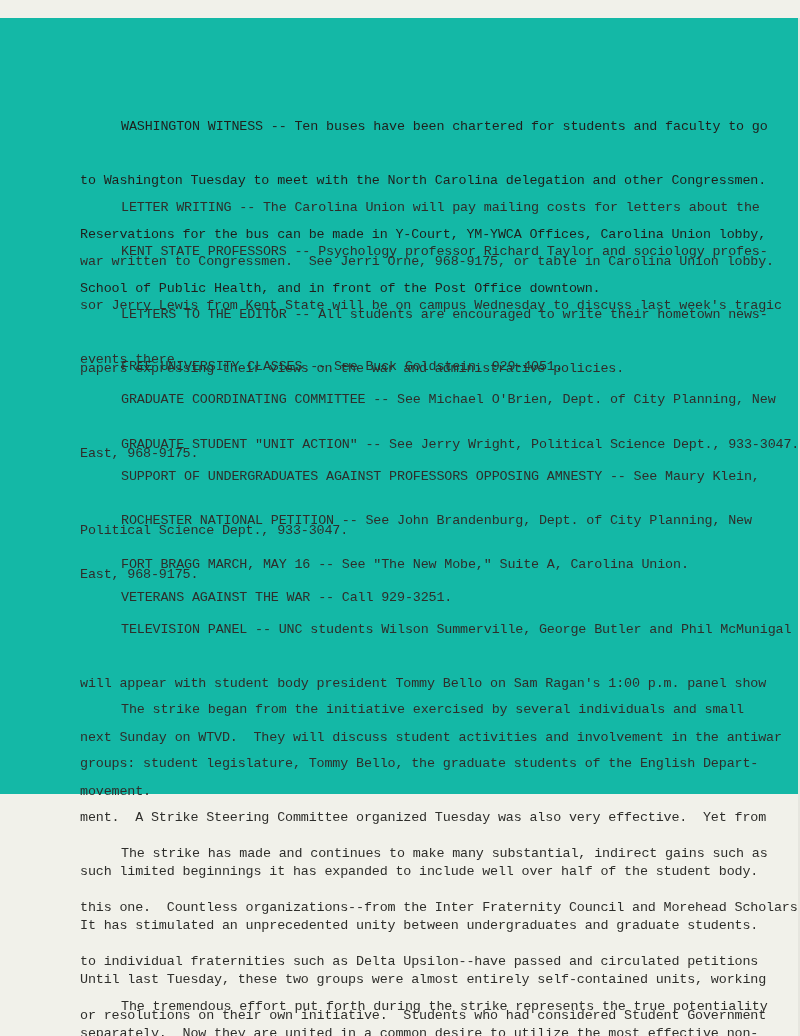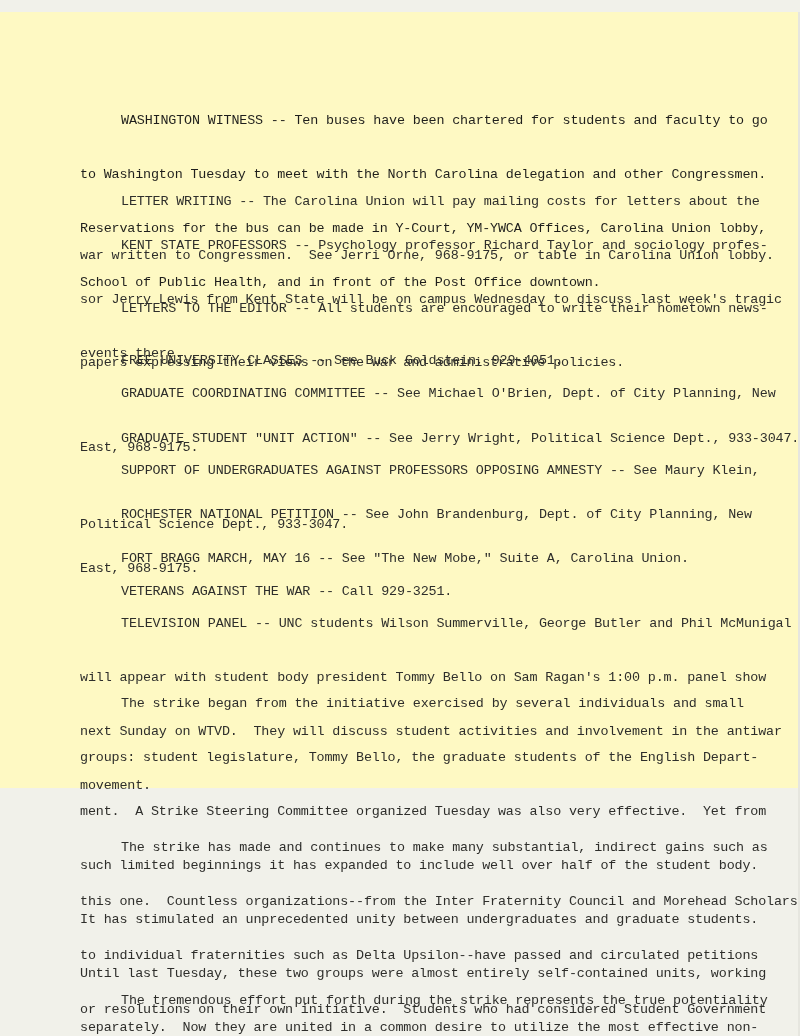--- a/index.html
+++ b/index.html
@@ -2,21 +2,21 @@
 <html><head>
 <meta charset="utf-8">
 <style>
   html, body { margin: 0; padding: 0; }
   body {
     width: 800px; height: 1036px; overflow: hidden; position: relative;
     background: #f1f1ea;
     font-family: "Liberation Mono", "DejaVu Sans Mono", monospace;
     color: #2e2e2b;
   }
-  .page { position: absolute; left: 0; top: 12px; width: 800px; height: 776px; background: #fef9c3; }
+  .page { position: absolute; left: 0; top: 18px; width: 800px; height: 776px; background: #14b8a6; }
   .para {
     position: absolute; left: 80px; width: 740px;
     font-size: 13.4px; line-height: 18px; letter-spacing: -0.15px;
     white-space: pre; margin: 0;
   }
   .para .line { display: block; height: 18px; }
   .para .line.indent { padding-left: 41px; }
   .dark { color: #1f1f1c; }
   .shadow-strip { position: absolute; left: 330px; top: 1030px; width: 470px; height: 6px; background: linear-gradient(#e3e3dc, #c9c9c2); }
   .edge-right { position: absolute; right: 0; top: 0; width: 2px; height: 1036px; background: #e6e6df; }

